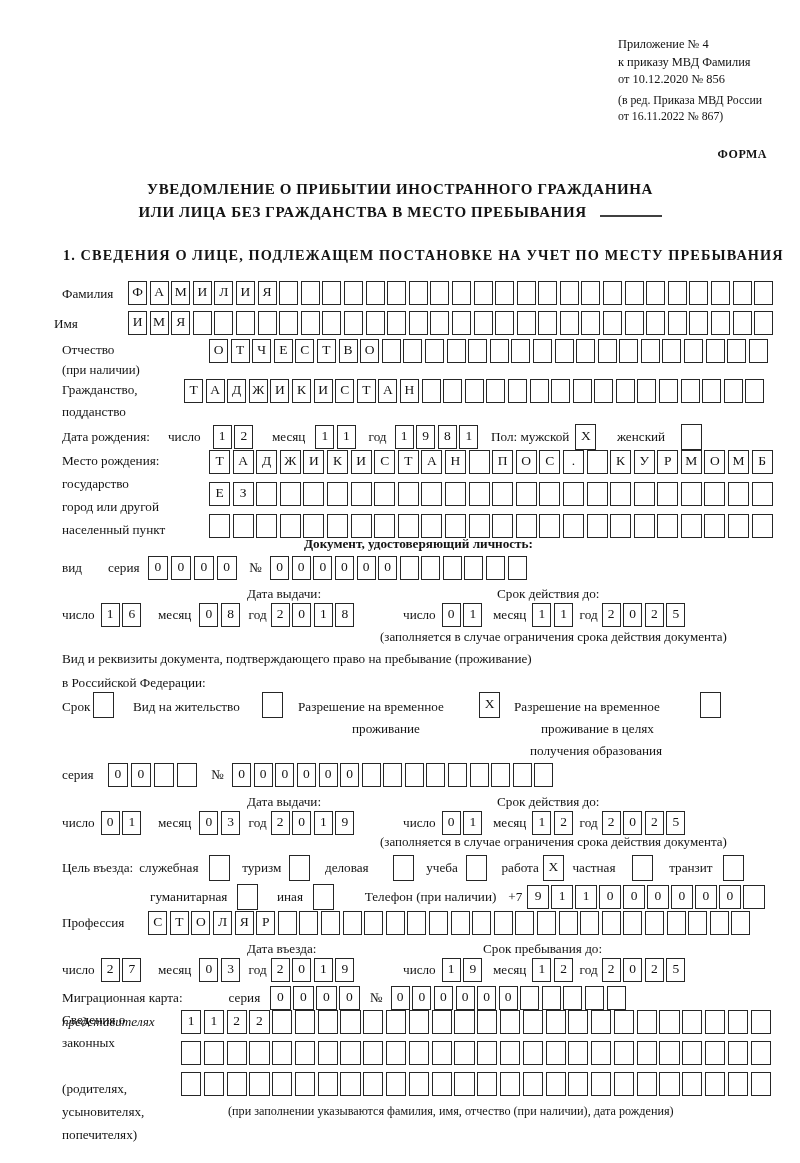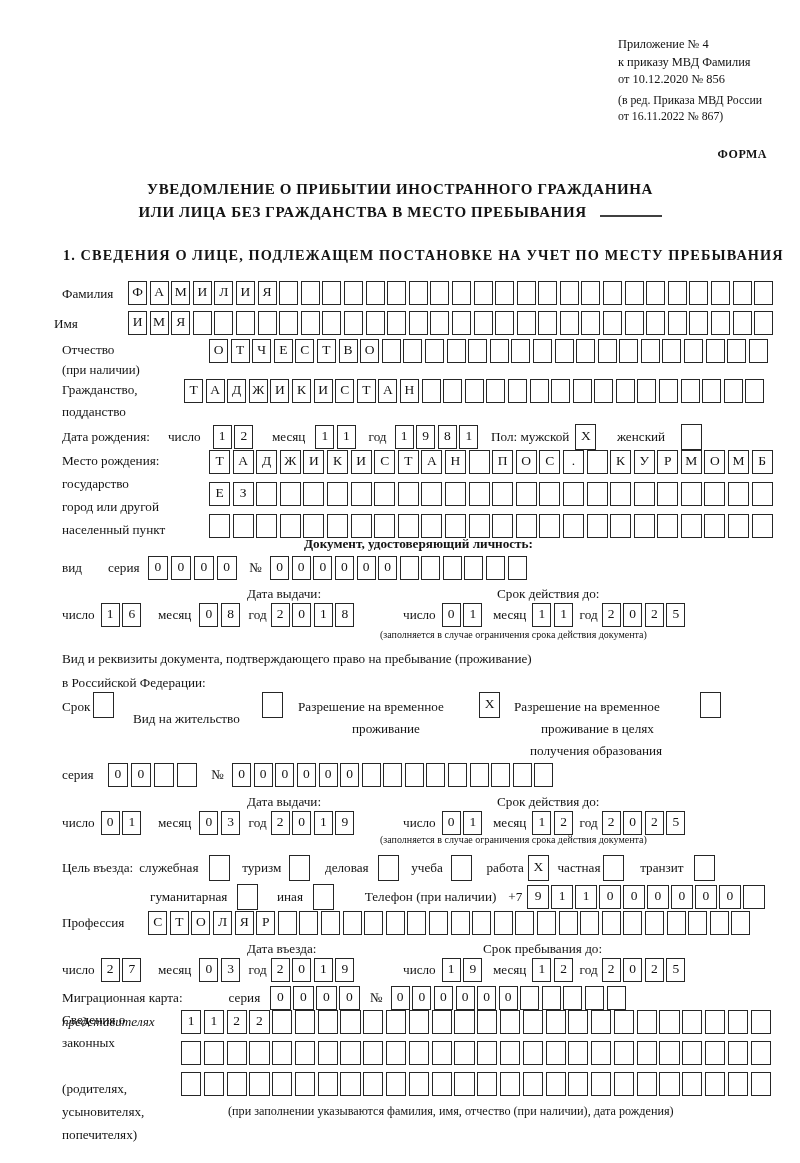--- a/index.html
+++ b/index.html
@@ -1,21 +1,21 @@
 <!DOCTYPE html>
 <html><head>
 <meta charset="utf-8">
 <style>
   html,body{margin:0;padding:0;background:#fff;}
   .page{position:relative;width:800px;height:1163px;background:#ffffff;overflow:hidden;
         font-family:"Liberation Serif","DejaVu Serif",serif;color:#131313;}
   .abs{position:absolute;}
   .row{position:absolute;display:flex;align-items:center;height:25px;white-space:nowrap;}
   .lab{font-size:13.2px;}
-  .sm{font-size:10px;}
+  .sm{font-size:13px;}
   .b{font-weight:bold;}
   .boxes{white-space:nowrap;display:inline-block;font-weight:normal;}
   .cell{display:inline-block;box-sizing:border-box;width:19px;height:24px;border:1.6px solid #262626;
         margin-right:2.6px;font-size:13.5px;line-height:20px;text-align:center;vertical-align:top;background:#fff;}
   .w23 .cell{width:20.4px;}
   .w236 .cell{width:21px;}
   .w228 .cell{width:20.2px;}
   .w24 .cell{width:21.4px;}
   .cbx .cell{width:21px;height:26px;line-height:22px;}
   .center{text-align:center;}
@@ -106,21 +106,21 @@
     <span class="lab" style="margin-right:4px;">год</span>
     <span class="boxes"><span class="cell">2</span><span class="cell">0</span><span class="cell">2</span><span class="cell">5</span></span>
   </div>
   <span class="abs sm" style="left:380px;top:629px;">(заполняется в случае ограничения срока действия документа)</span>
 
   <span class="abs lab" style="left:62px;top:651px;">Вид и реквизиты документа, подтверждающего право на пребывание (проживание)</span>
   <span class="abs lab" style="left:62px;top:675px;">в Российской Федерации:</span>
 
   <span class="abs lab" style="left:62px;top:699px;">Срок</span>
   <div class="abs boxes cbx" style="left:93px;top:692px;"><span class="cell"></span></div>
-  <span class="abs lab" style="left:133px;top:699px;margin-top:12px;">Вид на жительство</span>
+  <span class="abs lab" style="left:133px;top:699px;">Вид на жительство</span>
   <div class="abs boxes cbx" style="left:262px;top:692px;"><span class="cell"></span></div>
   <span class="abs lab" style="left:298px;top:699px;">Разрешение на временное</span>
   <span class="abs lab" style="left:352px;top:721px;">проживание</span>
   <div class="abs boxes cbx" style="left:479px;top:692px;"><span class="cell">X</span></div>
   <span class="abs lab" style="left:514px;top:699px;">Разрешение на временное</span>
   <span class="abs lab" style="left:541px;top:721px;">проживание в целях</span>
   <span class="abs lab" style="left:530px;top:743px;">получения образования</span>
   <div class="abs boxes cbx" style="left:700px;top:692px;"><span class="cell"></span></div>
 
   <div class="row" style="left:62px;top:762px;">
@@ -148,27 +148,27 @@
     <span class="boxes"><span class="cell">2</span><span class="cell">0</span><span class="cell">2</span><span class="cell">5</span></span>
   </div>
   <span class="abs sm" style="left:380px;top:834px;">(заполняется в случае ограничения срока действия документа)</span>
 
   <div class="row" style="left:62px;top:855px;">
     <span class="lab" style="margin-right:6px;">Цель въезда:</span>
     <span class="lab" style="margin-right:10px;">служебная</span>
     <span class="boxes cbx" style="margin-right:10px;"><span class="cell"></span></span>
     <span class="lab" style="margin-right:8px;">туризм</span>
     <span class="boxes cbx" style="margin-right:12px;"><span class="cell"></span></span>
-    <span class="lab" style="margin-right:9px;text-align:right;">деловая</span>
+    <span class="lab" style="margin-right:24px;text-align:right;">деловая</span>
     <span class="boxes cbx" style="margin-right:10px;"><span class="cell"></span></span>
     <span class="lab" style="margin-right:8px;">учеба</span>
     <span class="boxes cbx" style="margin-right:12px;"><span class="cell"></span></span>
     <span class="lab" style="margin-right:4px;">работа</span>
     <span class="boxes cbx" style="margin-right:6px;"><span class="cell">X</span></span>
-    <span class="lab" style="margin-right:2px;">частная</span>
+    <span class="lab" style="margin-right:16px;">частная</span>
     <span class="boxes cbx" style="margin-right:14px;"><span class="cell"></span></span>
     <span class="lab" style="margin-right:10px;">транзит</span>
     <span class="boxes cbx"><span class="cell"></span></span>
   </div>
 
   <div class="row" style="left:150px;top:884px;">
     <span class="lab" style="margin-right:10px;">гуманитарная</span>
     <span class="boxes cbx" style="margin-right:16px;"><span class="cell"></span></span>
     <span class="lab" style="margin-right:10px;">иная</span>
     <span class="boxes cbx" style="margin-right:28px;"><span class="cell"></span></span>

